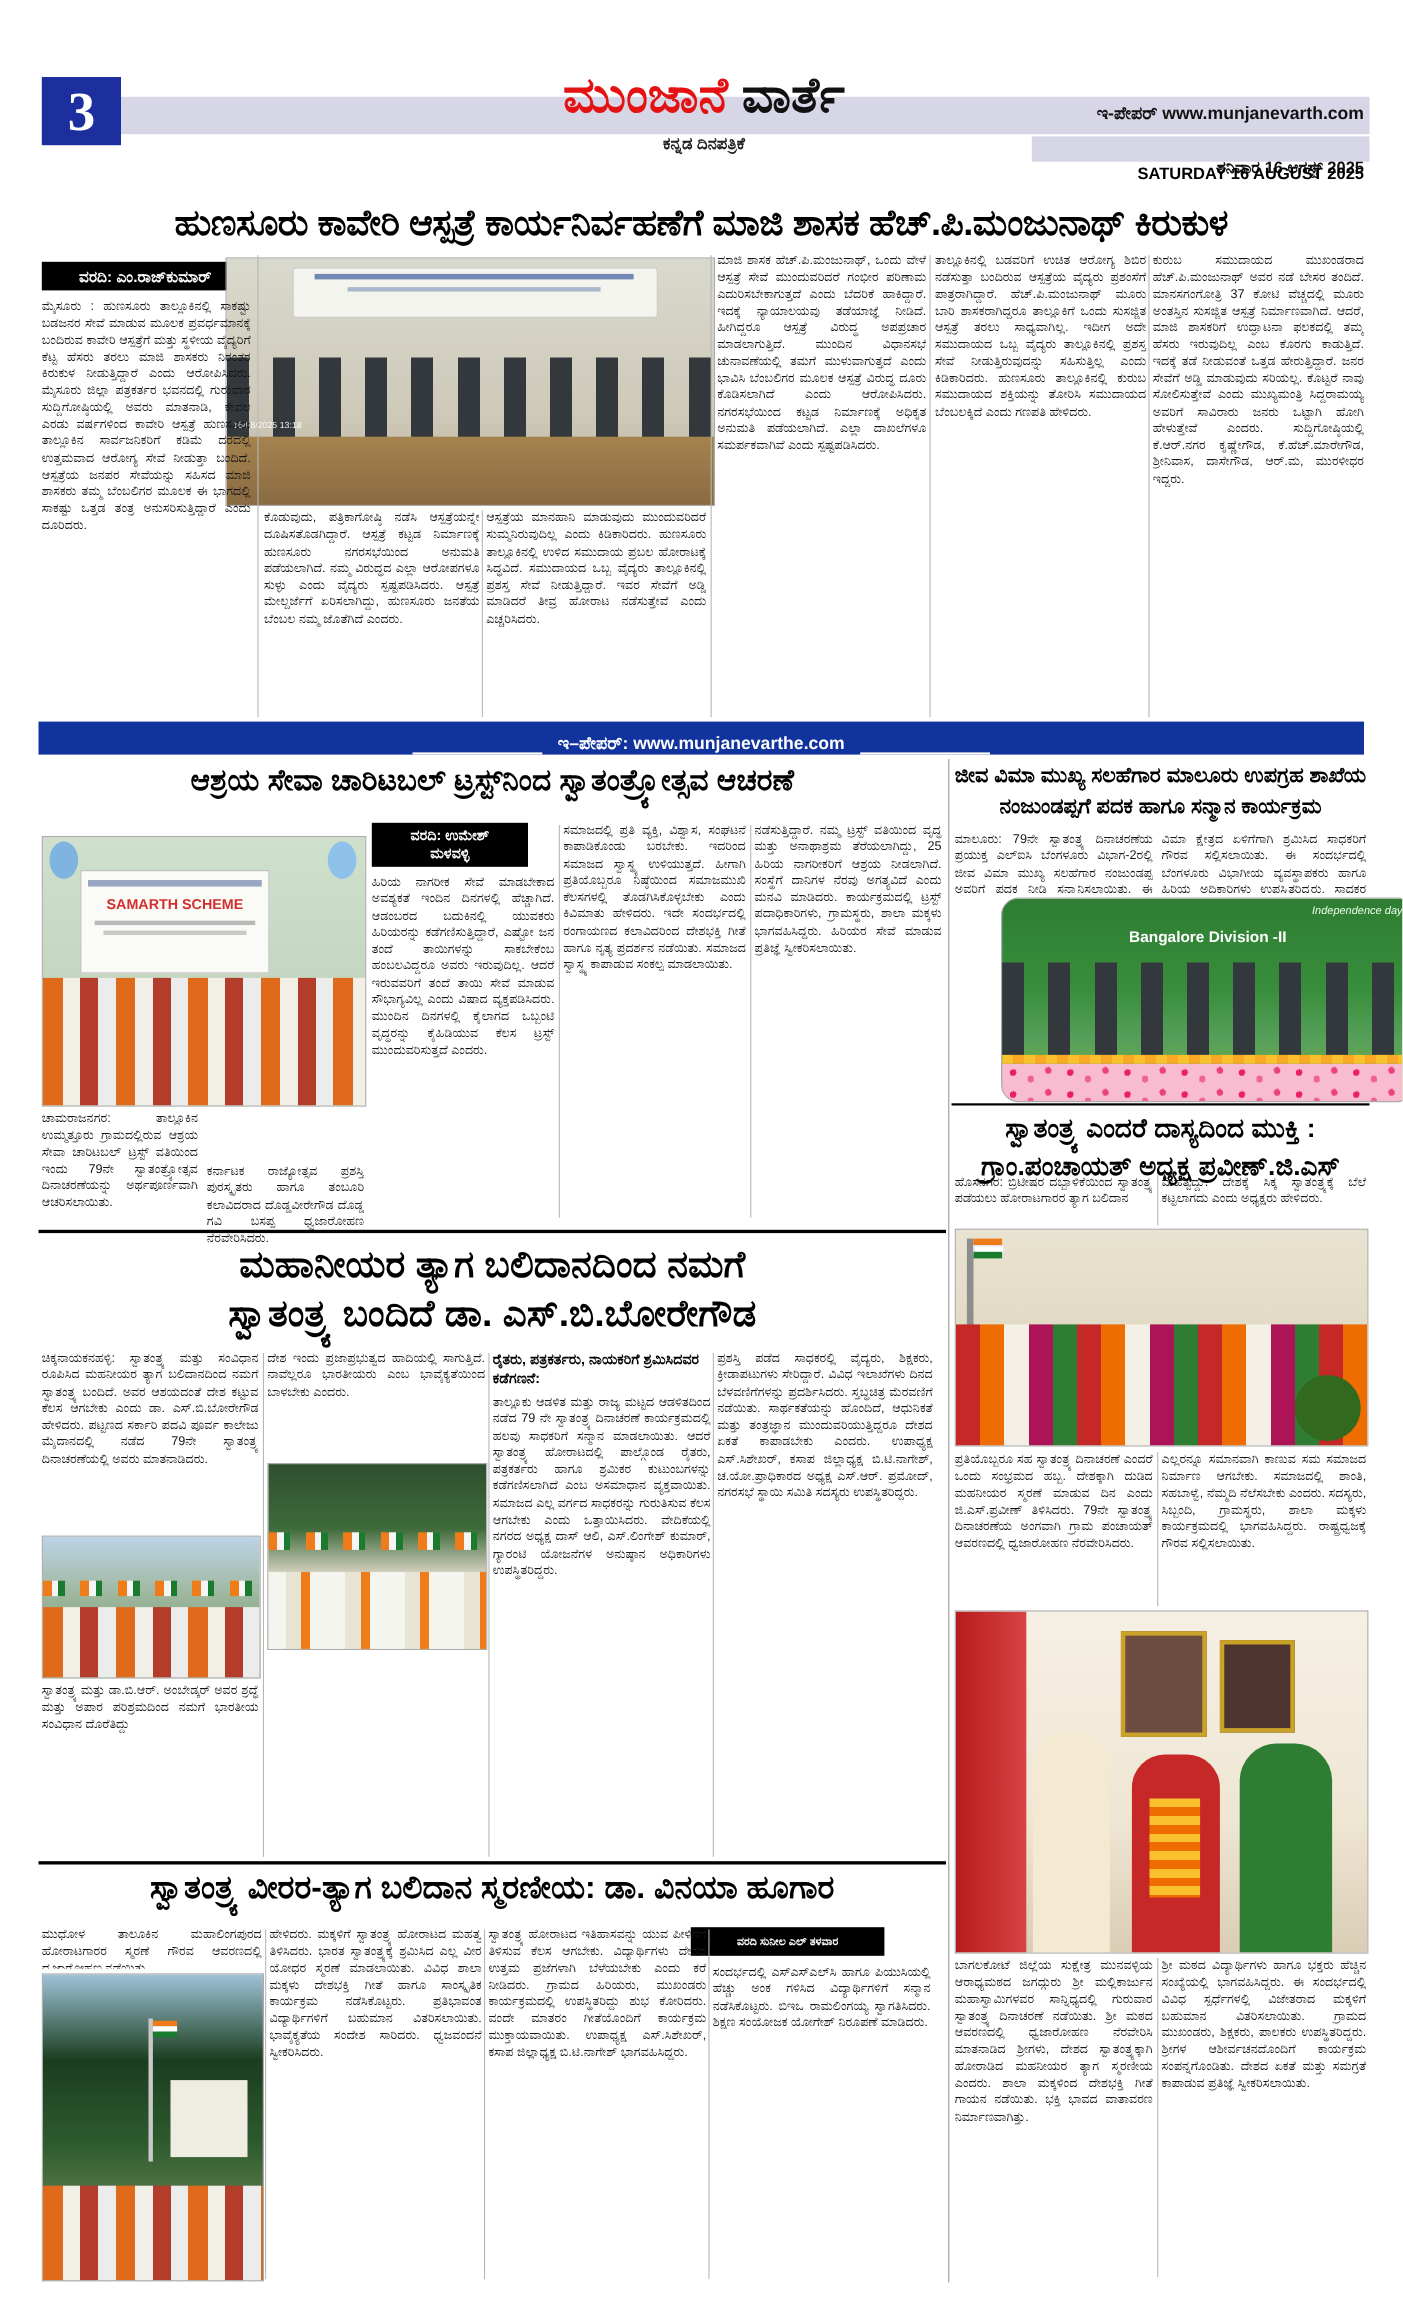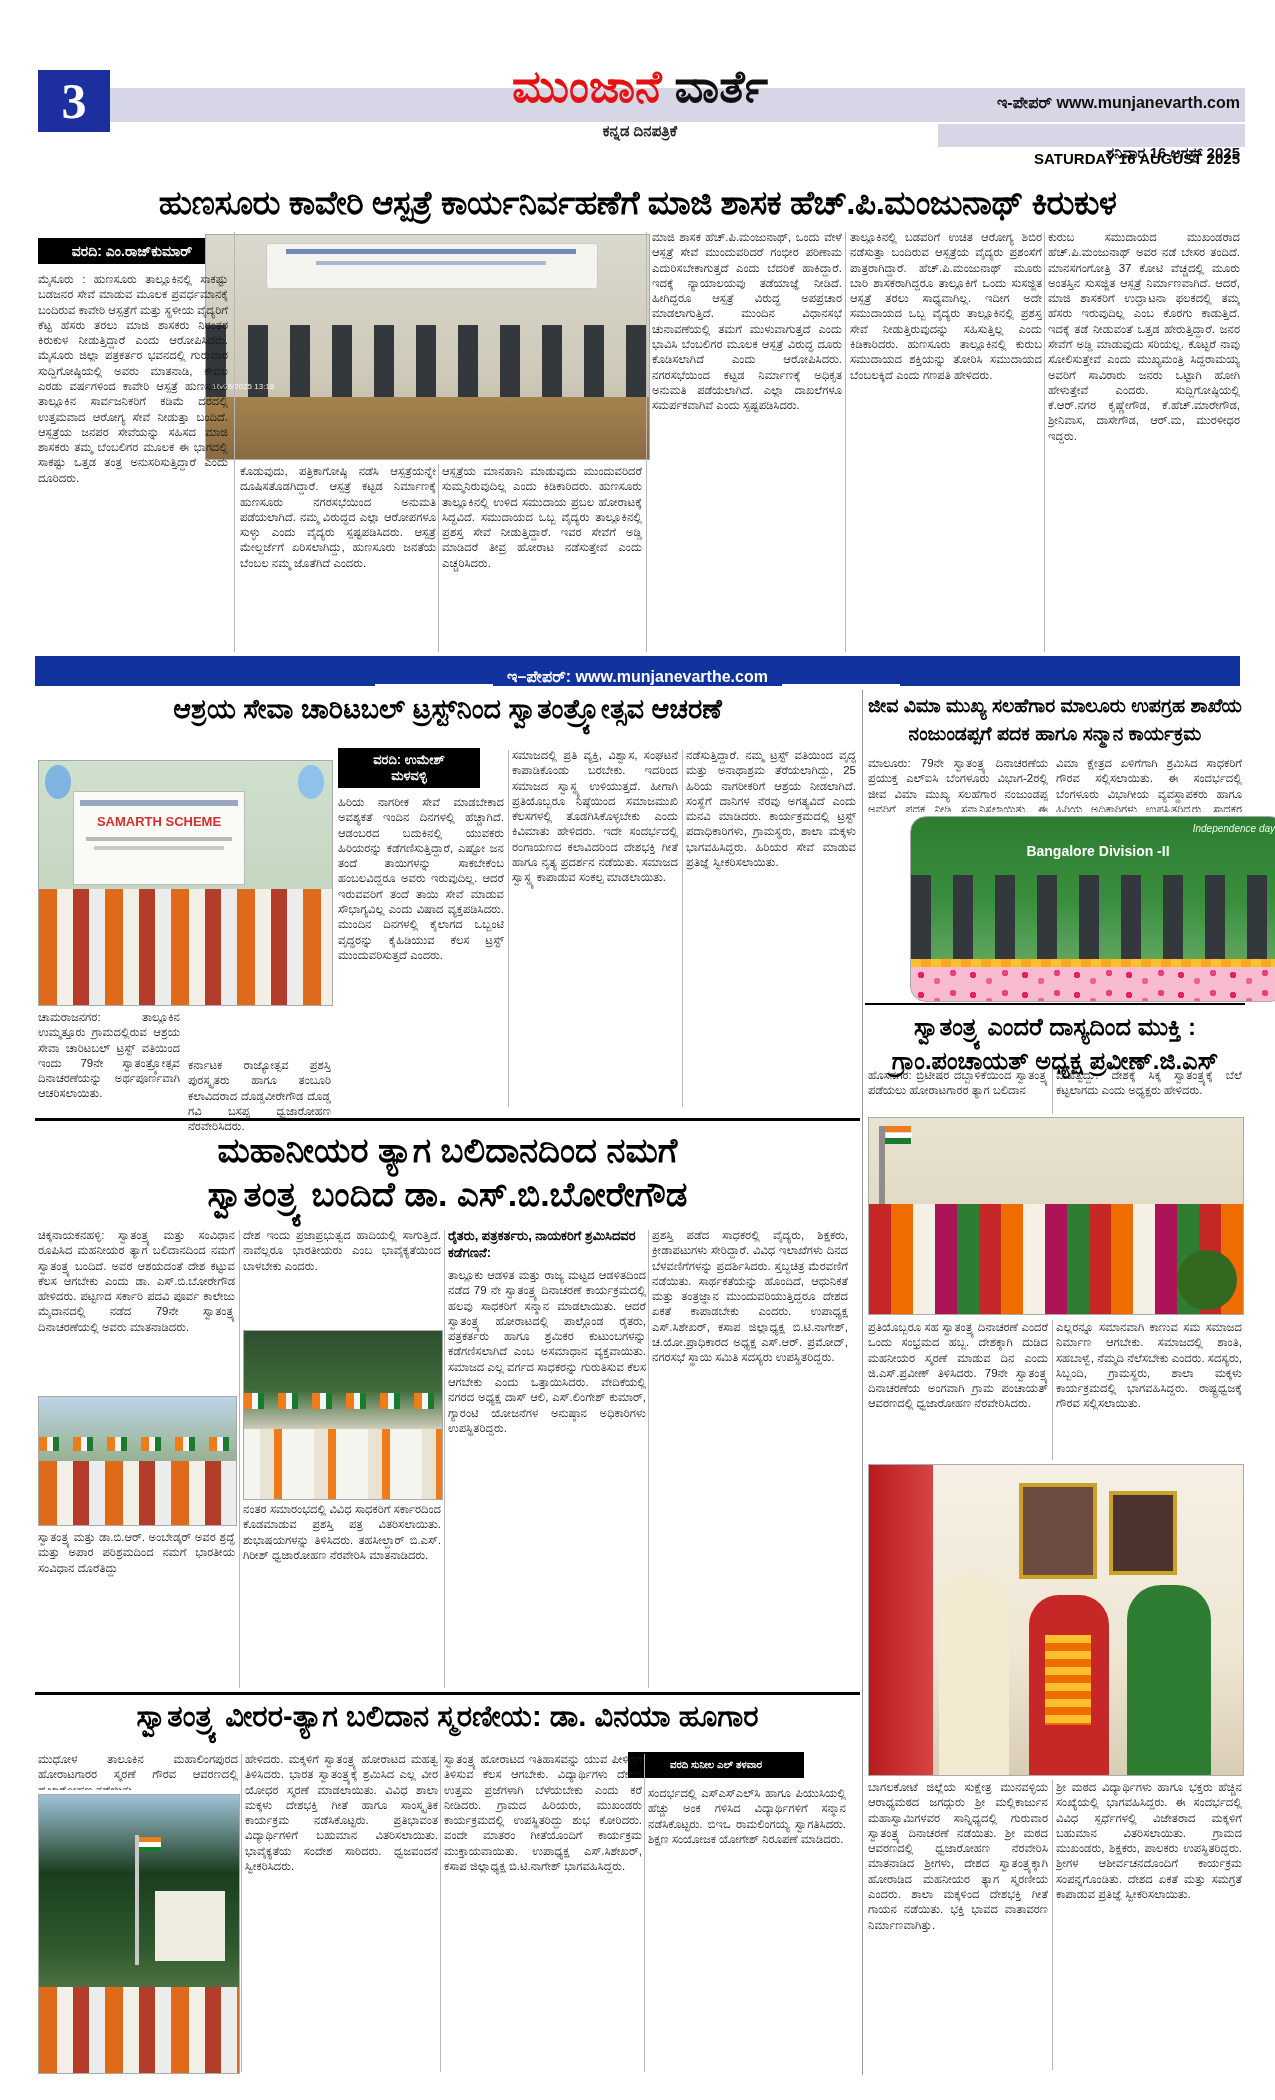--- a/index.html
+++ b/index.html
@@ -176,21 +176,20 @@
     <div class="people-warm" style="bottom:0;height:64px;"></div>
   </div>
   <div class="col" style="left:38px;top:1530px;width:197px;height:158px;">ಸ್ವಾತಂತ್ರ್ಯ ಮತ್ತು ಡಾ.ಬಿ.ಆರ್. ಅಂಬೇಡ್ಕರ್ ಅವರ ಶ್ರದ್ಧೆ ಮತ್ತು ಅಪಾರ ಪರಿಶ್ರಮದಿಂದ ನಮಗೆ ಭಾರತೀಯ ಸಂವಿಧಾನ ದೊರೆತಿದ್ದು</div>
 
   <div class="col" style="left:243px;top:1228px;width:198px;height:98px;">ದೇಶ ಇಂದು ಪ್ರಜಾಪ್ರಭುತ್ವದ ಹಾದಿಯಲ್ಲಿ ಸಾಗುತ್ತಿದೆ. ನಾವೆಲ್ಲರೂ ಭಾರತೀಯರು ಎಂಬ ಭಾವೈಕ್ಯತೆಯಿಂದ ಬಾಳಬೇಕು ಎಂದರು.</div>
 
   <div class="ph" style="left:243px;top:1330px;width:198px;height:168px;background:linear-gradient(#2f4f2f 0%,#3f6b3a 35%,#d8d4c4 60%,#cfc9b6 100%);">
     <div class="flagline" style="top:62px;height:16px;"></div>
     <div class="abs" style="left:0;bottom:0;width:100%;height:70px;background:repeating-linear-gradient(90deg,#f5f5f0 0 16px,#e8e3d2 16px 30px,#ef7c1a 30px 38px,#f5f5f0 38px 54px);"></div>
   </div>
-  <div class="col" style="left:243px;top:1502px;width:198px;height:186px;">ನಂತರ ಸಮಾರಂಭದಲ್ಲಿ ವಿವಿಧ ಸಾಧಕರಿಗೆ ಸರ್ಕಾರದಿಂದ ಕೊಡಮಾಡುವ ಪ್ರಶಸ್ತಿ ಪತ್ರ ವಿತರಿಸಲಾಯಿತು. ಶುಭಾಷಯಗಳನ್ನು ತಿಳಿಸಿದರು. ತಹಸೀಲ್ದಾರ್ ಬಿ.ಎಸ್. ಗಿರೀಶ್ ಧ್ವಜಾರೋಹಣ ನೆರವೇರಿಸಿ ಮಾತನಾಡಿದರು.</div>
 
   <div class="abs" style="left:448px;top:1228px;width:198px;font-size:13px;font-weight:bold;color:#000;line-height:1.3;">ರೈತರು, ಪತ್ರಕರ್ತರು, ನಾಯಕರಿಗೆ ಶ್ರಮಿಸಿದವರ ಕಡೆಗಣನೆ:</div>
   <div class="col" style="left:448px;top:1268px;width:198px;height:420px;">ತಾಲ್ಲೂಕು ಆಡಳಿತ ಮತ್ತು ರಾಜ್ಯ ಮಟ್ಟದ ಆಡಳಿತದಿಂದ ನಡೆದ 79 ನೇ ಸ್ವಾತಂತ್ರ್ಯ ದಿನಾಚರಣೆ ಕಾರ್ಯಕ್ರಮದಲ್ಲಿ ಹಲವು ಸಾಧಕರಿಗೆ ಸನ್ಮಾನ ಮಾಡಲಾಯಿತು. ಆದರೆ ಸ್ವಾತಂತ್ರ್ಯ ಹೋರಾಟದಲ್ಲಿ ಪಾಲ್ಗೊಂಡ ರೈತರು, ಪತ್ರಕರ್ತರು ಹಾಗೂ ಶ್ರಮಿಕರ ಕುಟುಂಬಗಳನ್ನು ಕಡೆಗಣಿಸಲಾಗಿದೆ ಎಂಬ ಅಸಮಾಧಾನ ವ್ಯಕ್ತವಾಯಿತು. ಸಮಾಜದ ಎಲ್ಲ ವರ್ಗದ ಸಾಧಕರನ್ನು ಗುರುತಿಸುವ ಕೆಲಸ ಆಗಬೇಕು ಎಂದು ಒತ್ತಾಯಿಸಿದರು. ವೇದಿಕೆಯಲ್ಲಿ ನಗರದ ಅಧ್ಯಕ್ಷ ದಾಸ್ ಆಲಿ, ಎಸ್.ಲಿಂಗೇಶ್ ಕುಮಾರ್, ಗ್ಯಾರಂಟಿ ಯೋಜನೆಗಳ ಅನುಷ್ಠಾನ ಅಧಿಕಾರಿಗಳು ಉಪಸ್ಥಿತರಿದ್ದರು.</div>
   <div class="col" style="left:652px;top:1228px;width:196px;height:460px;">ಪ್ರಶಸ್ತಿ ಪಡೆದ ಸಾಧಕರಲ್ಲಿ ವೈದ್ಯರು, ಶಿಕ್ಷಕರು, ಕ್ರೀಡಾಪಟುಗಳು ಸೇರಿದ್ದಾರೆ. ವಿವಿಧ ಇಲಾಖೆಗಳು ದಿನದ ಬೆಳವಣಿಗೆಗಳನ್ನು ಪ್ರದರ್ಶಿಸಿದರು. ಸ್ತಬ್ಧಚಿತ್ರ ಮೆರವಣಿಗೆ ನಡೆಯಿತು. ಸಾರ್ಥಕತೆಯನ್ನು ಹೊಂದಿದೆ, ಆಧುನಿಕತೆ ಮತ್ತು ತಂತ್ರಜ್ಞಾನ ಮುಂದುವರಿಯುತ್ತಿದ್ದರೂ ದೇಶದ ಏಕತೆ ಕಾಪಾಡಬೇಕು ಎಂದರು. ಉಪಾಧ್ಯಕ್ಷ ಎಸ್.ಸಿಶೇಖರ್, ಕಸಾಪ ಜಿಲ್ಲಾಧ್ಯಕ್ಷ ಬಿ.ಟಿ.ನಾಗೇಶ್, ಚ.ಯೋ.ಪ್ರಾಧಿಕಾರದ ಅಧ್ಯಕ್ಷ ಎಸ್.ಆರ್. ಪ್ರಮೋದ್, ನಗರಸಭೆ ಸ್ಥಾಯಿ ಸಮಿತಿ ಸದಸ್ಯರು ಉಪಸ್ಥಿತರಿದ್ದರು.</div>
 
   <div class="vline" style="left:239px;top:1230px;height:458px;"></div>
   <div class="vline" style="left:444px;top:1230px;height:458px;"></div>
   <div class="vline" style="left:648px;top:1230px;height:458px;"></div>
 
   <div class="rule" style="left:35px;top:1692px;width:825px;height:3px;"></div>

